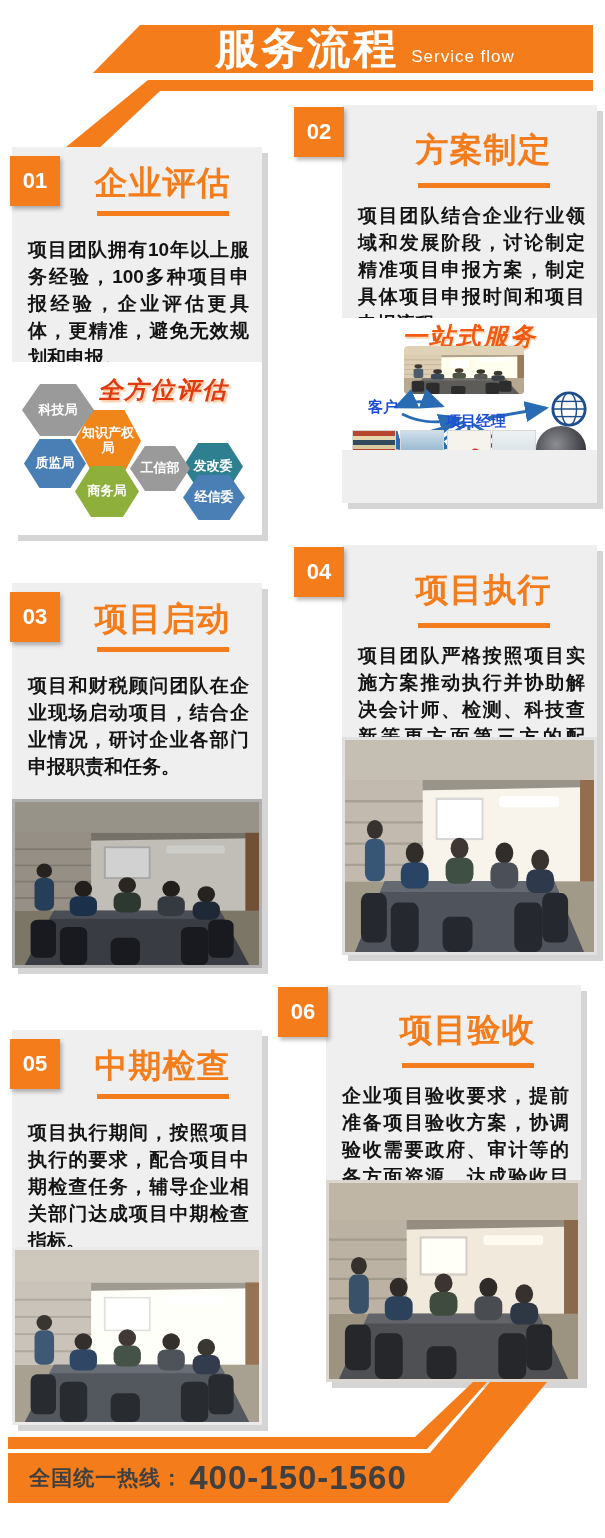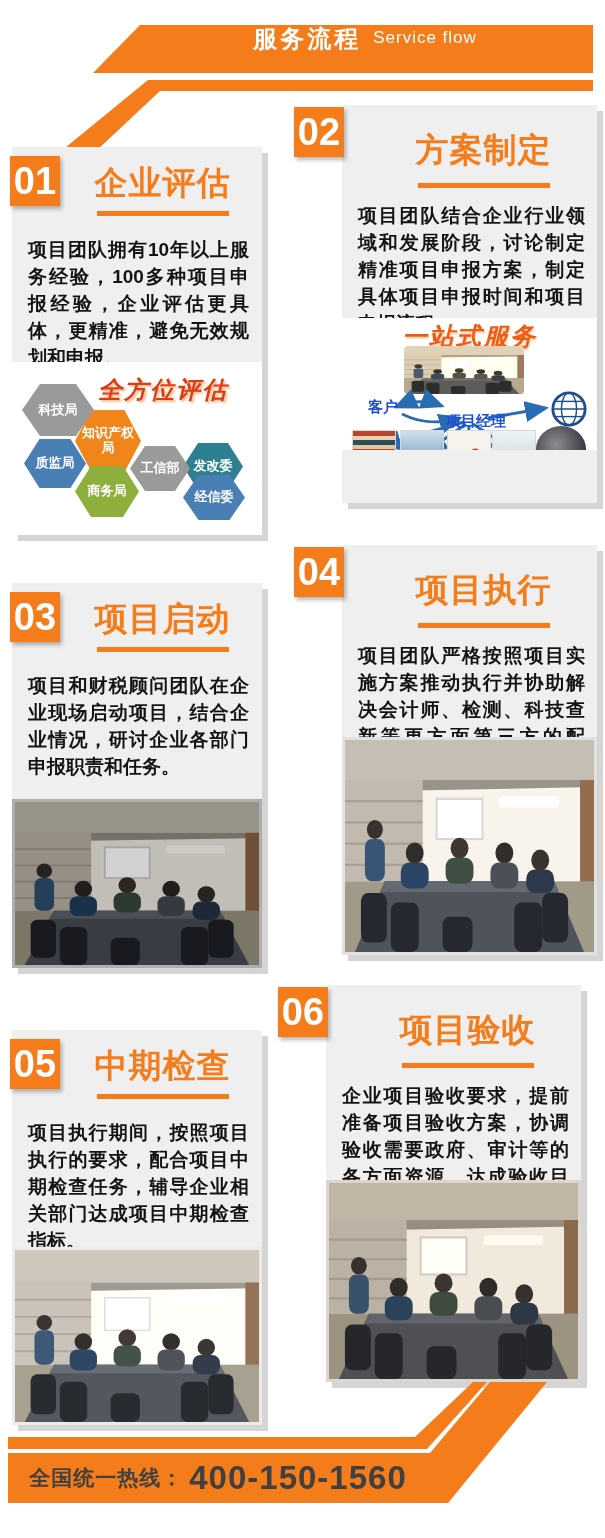--- a/index.html
+++ b/index.html
@@ -8,32 +8,32 @@
     --ink:#141414;
   }
   html,body{margin:0;padding:0;background:#fff;}
   .stage{position:relative;width:605px;height:1538px;overflow:hidden;background:#fff;
          font-family:"Liberation Sans",sans-serif;}
 
   
   .ribbon-svg{position:absolute;left:0;display:block;}
   .hdr-text{position:absolute;left:150px;top:27px;width:430px;display:flex;
             justify-content:center;align-items:flex-end;color:#fff;}
-  .hdr-title{font-size:24px;font-weight:bold;letter-spacing:3px;line-height:1;}
+  .hdr-title{font-size:43px;font-weight:bold;letter-spacing:3px;line-height:1;}
   .hdr-sub{font-size:17px;margin-left:12px;padding-bottom:3px;letter-spacing:1px;}
 
   .ftr-text{position:absolute;left:8px;top:1456px;width:420px;height:44px;display:flex;
             justify-content:center;align-items:center;color:#404040;}
   .ftr-label{font-size:21px;font-weight:bold;letter-spacing:1px;}
   .ftr-number{font-size:33px;font-weight:bold;letter-spacing:1px;margin-left:6px;}
 
   
   .card{position:absolute;background:var(--card-bg);box-shadow:6px 6px 0 rgba(178,178,178,.55);}
   .badge{position:absolute;width:50px;height:50px;background:var(--accent);color:#fff;
-         display:flex;align-items:center;justify-content:center;font-size:38px;font-weight:bold;
+         display:flex;align-items:center;justify-content:center;font-size:22px;font-weight:bold;
          box-shadow:2px 3px 4px rgba(0,0,0,.28);z-index:3;}
   .card.left  .badge{left:-2px;top:9px;}
   .card.right .badge{left:-48px;top:2px;}
   .ctitle{position:absolute;margin:0;text-align:center;color:var(--accent);
           font-size:33px;font-weight:bold;letter-spacing:1px;line-height:1;}
   .card.left  .ctitle{left:55px;right:4px;top:19px;}
   .card.right .ctitle{left:10px;right:10px;top:28px;padding-left:28px;}
   .rule{position:absolute;width:132px;height:5px;background:var(--accent);}
   .card.left  .rule{left:55px;right:4px;margin:0 auto;top:64px;}
   .card.right .rule{left:38px;right:10px;margin:0 auto;top:78px;}

